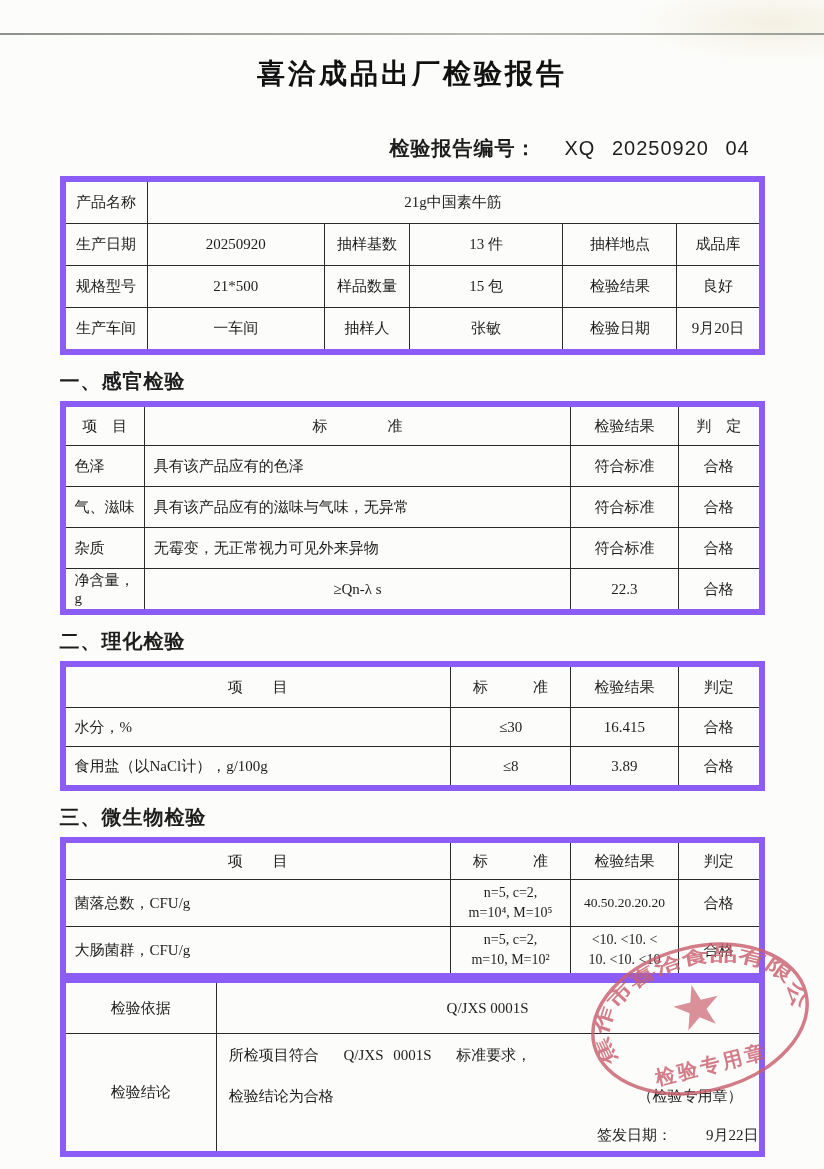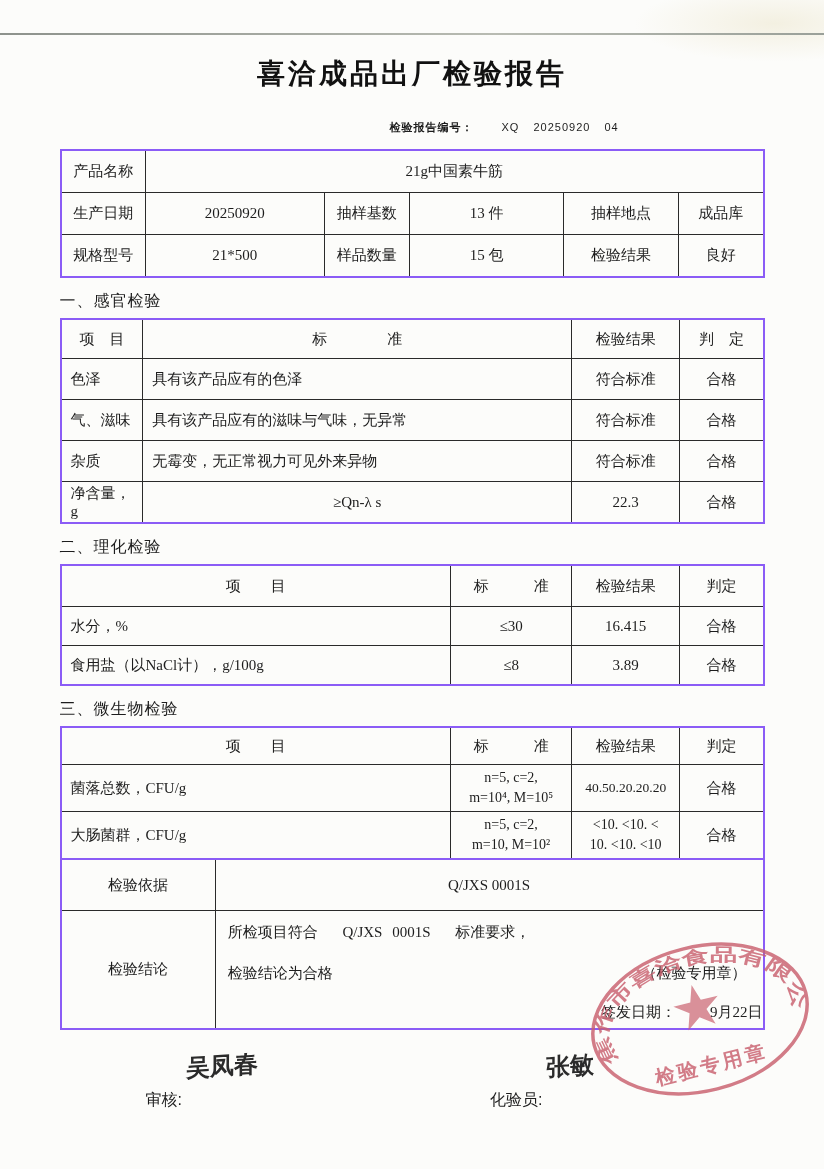--- a/index.html
+++ b/index.html
@@ -19,49 +19,49 @@
   .doc-title{
     margin:55px auto 0;
     text-align:center;
     font-family:"Liberation Sans", sans-serif;
     font-weight:bold;
     font-size:28px;
     letter-spacing:3px;
     color:#111;
   }
   .report-no{
-    width:705px;margin:27px auto 0;
+    width:705px;margin:42px auto 0;
     box-sizing:border-box;
     padding-left:330px;
-    font-size:11px;
+    font-size:20px;
     white-space:nowrap;
   }
   .report-no .lbl{font-family:"Liberation Sans", sans-serif;font-weight:bold;letter-spacing:1px;}
   .report-no .val{font-family:"Liberation Sans", sans-serif;margin-left:28px;word-spacing:10px;letter-spacing:1px;}
 
   table{
     width:705px;margin:0 auto;
     border-collapse:collapse;
     table-layout:fixed;
-    border:2px solid #8b5cf6;
+    border:6px solid #8b5cf6;
   }
   td{
     border:1px solid #2a2a2a;
     font-size:15px;
     padding:2px 6px;
     text-align:center;
     overflow:hidden;
   }
   .info-table{margin-top:14px;}
   .info-table td{height:37px;}
 
   .section-heading{
     width:705px;margin:13px auto 6px;
     font-family:"Liberation Sans", sans-serif;
-    font-weight:normal;font-size:16px;letter-spacing:1px;
+    font-weight:bold;font-size:20px;letter-spacing:1px;
   }
   .sensory-table td{height:36px;}
   .sensory-table td.left, .pc-table td.left, .micro-table td.left{text-align:left;padding-left:9px;}
   .sensory-table tr.hdr td{height:34px;}
   .pc-table tr.hdr td{height:36px;}
   .pc-table td{height:34px;}
   .micro-table tr.hdr td{height:32px;}
   .micro-table td{height:42px;}
   .pre{white-space:pre-line;font-size:14px;line-height:1.45;}
   .result-tight{font-size:13.5px;letter-spacing:0;}
@@ -131,20 +131,28 @@
     <td>抽样地点</td>
     <td>成品库</td>
   </tr>
   <tr>
     <td>规格型号</td>
     <td>21*500</td>
     <td>样品数量</td>
     <td>15 包</td>
     <td>检验结果</td>
     <td>良好</td>
+  </tr>
+  <tr>
+    <td>生产车间</td>
+    <td>一车间</td>
+    <td>抽样人</td>
+    <td>张敏</td>
+    <td>检验日期</td>
+    <td>9月20日</td>
   </tr>
 </tbody>
   </table>
 
 <div class="section-heading">一、感官检验</div>
 
 <table class="sensory-table">
   <colgroup>
     <col style="width:11.7%">
       <col style="width:61%">

